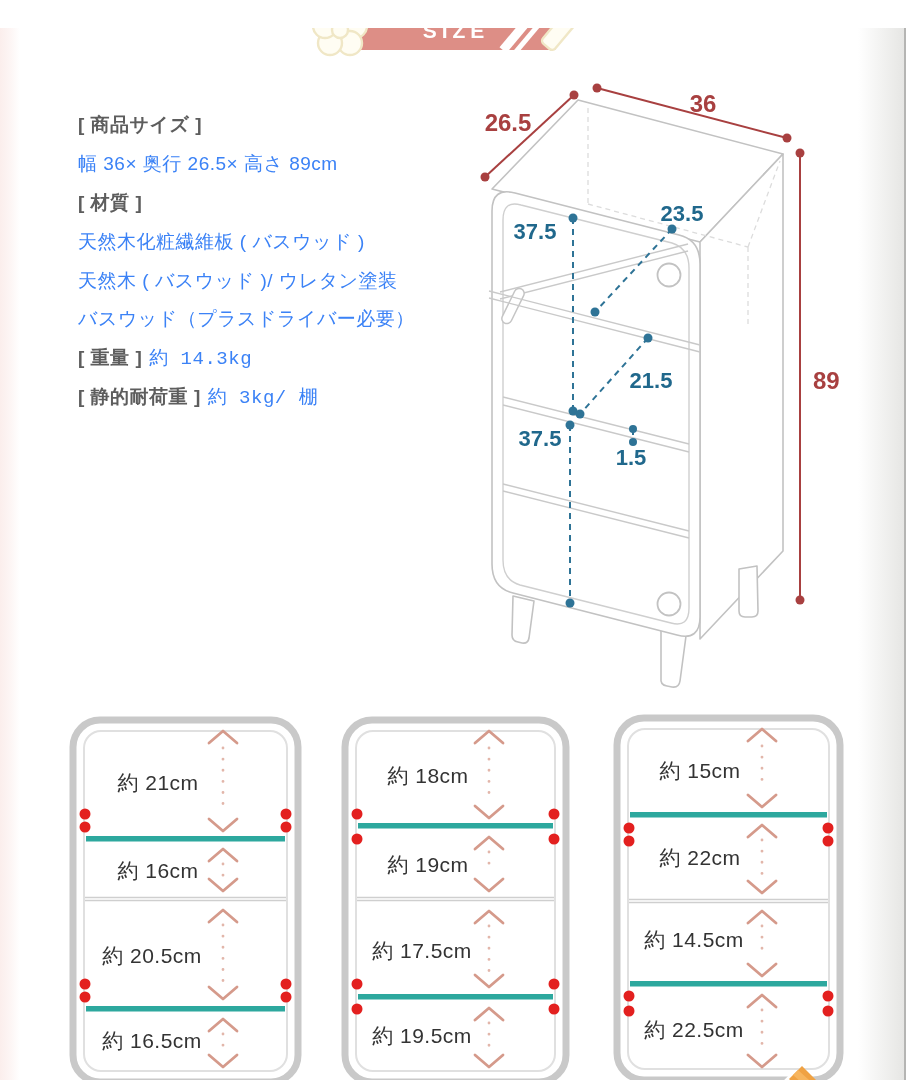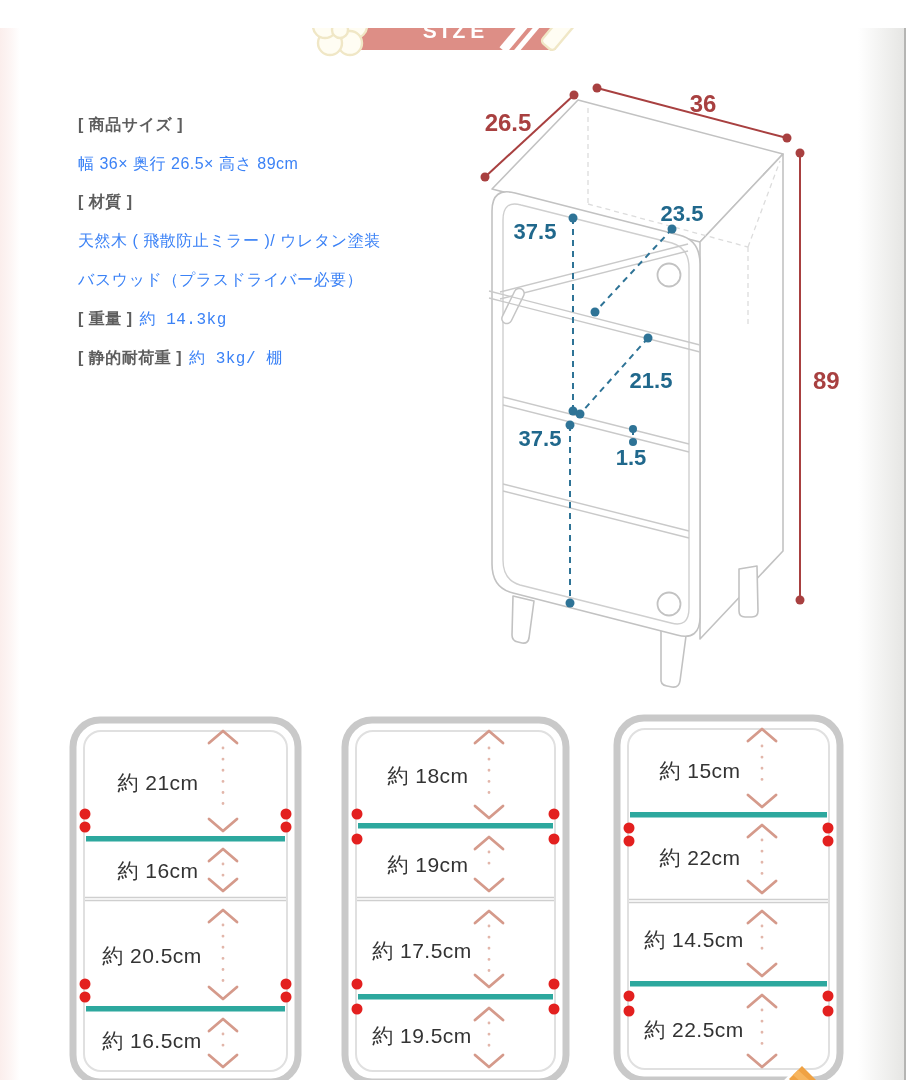--- a/index.html
+++ b/index.html
@@ -20,21 +20,21 @@
   
   .size-banner{
     position:absolute;left:356px;top:-17px;width:200px;height:39px;
     background:#dd8e86;color:#ffffff;font-weight:bold;font-size:21px;
     letter-spacing:5px;text-align:center;line-height:39px;border-radius:2px;
   }
 
   
   .spec{position:absolute;left:78px;top:78px;width:420px;}
   .spec p{margin:0;height:38.8px;display:flex;align-items:center;
-    font-size:16px;letter-spacing:0.5px;white-space:nowrap;}
+    font-size:19px;letter-spacing:0.5px;white-space:nowrap;}
   .spec-h{font-weight:bold;color:#5d5d5d;}
   .spec-b{color:#3b82f6;}
   .spec .gap{margin-left:7px;font-family:Liberation Mono, monospace;}
 
   svg{position:absolute;}
   svg text{font-family:"Liberation Sans","DejaVu Sans",sans-serif;}
   .dimtext-red{fill:#a84040;font-size:24px;font-weight:bold;}
   .dimtext-teal{fill:#20688c;font-size:22px;font-weight:bold;}
   .paneltext{fill:#333333;font-size:21px;font-weight:500;letter-spacing:0.5px;}
 </style>
@@ -68,21 +68,24 @@
     <p>
         <span class="spec-h">[ 商品サイズ ]</span>
       </p>
     <p>
         <span class="spec-b">幅 36× 奥行 26.5× 高さ 89cm</span>
       </p>
     <p>
         <span class="spec-h">[ 材質 ]</span>
       </p>
     <p>
-        <span class="spec-b">天然木 ( 飛散防止ミラー )/ ウレタン塗装</span>
+        <span class="spec-b">天然木化粧繊維板 ( バスウッド )</span>
+      </p>
+    <p>
+        <span class="spec-b">天然木 ( バスウッド )/ ウレタン塗装</span>
       </p>
     <p>
         <span class="spec-b">バスウッド（プラスドライバー必要）</span>
       </p>
     <p>
         <span class="spec-h">[ 重量 ]</span>
         <span class="spec-b gap">約 14.3kg</span>
       </p>
     <p>
         <span class="spec-h">[ 静的耐荷重 ]</span>

